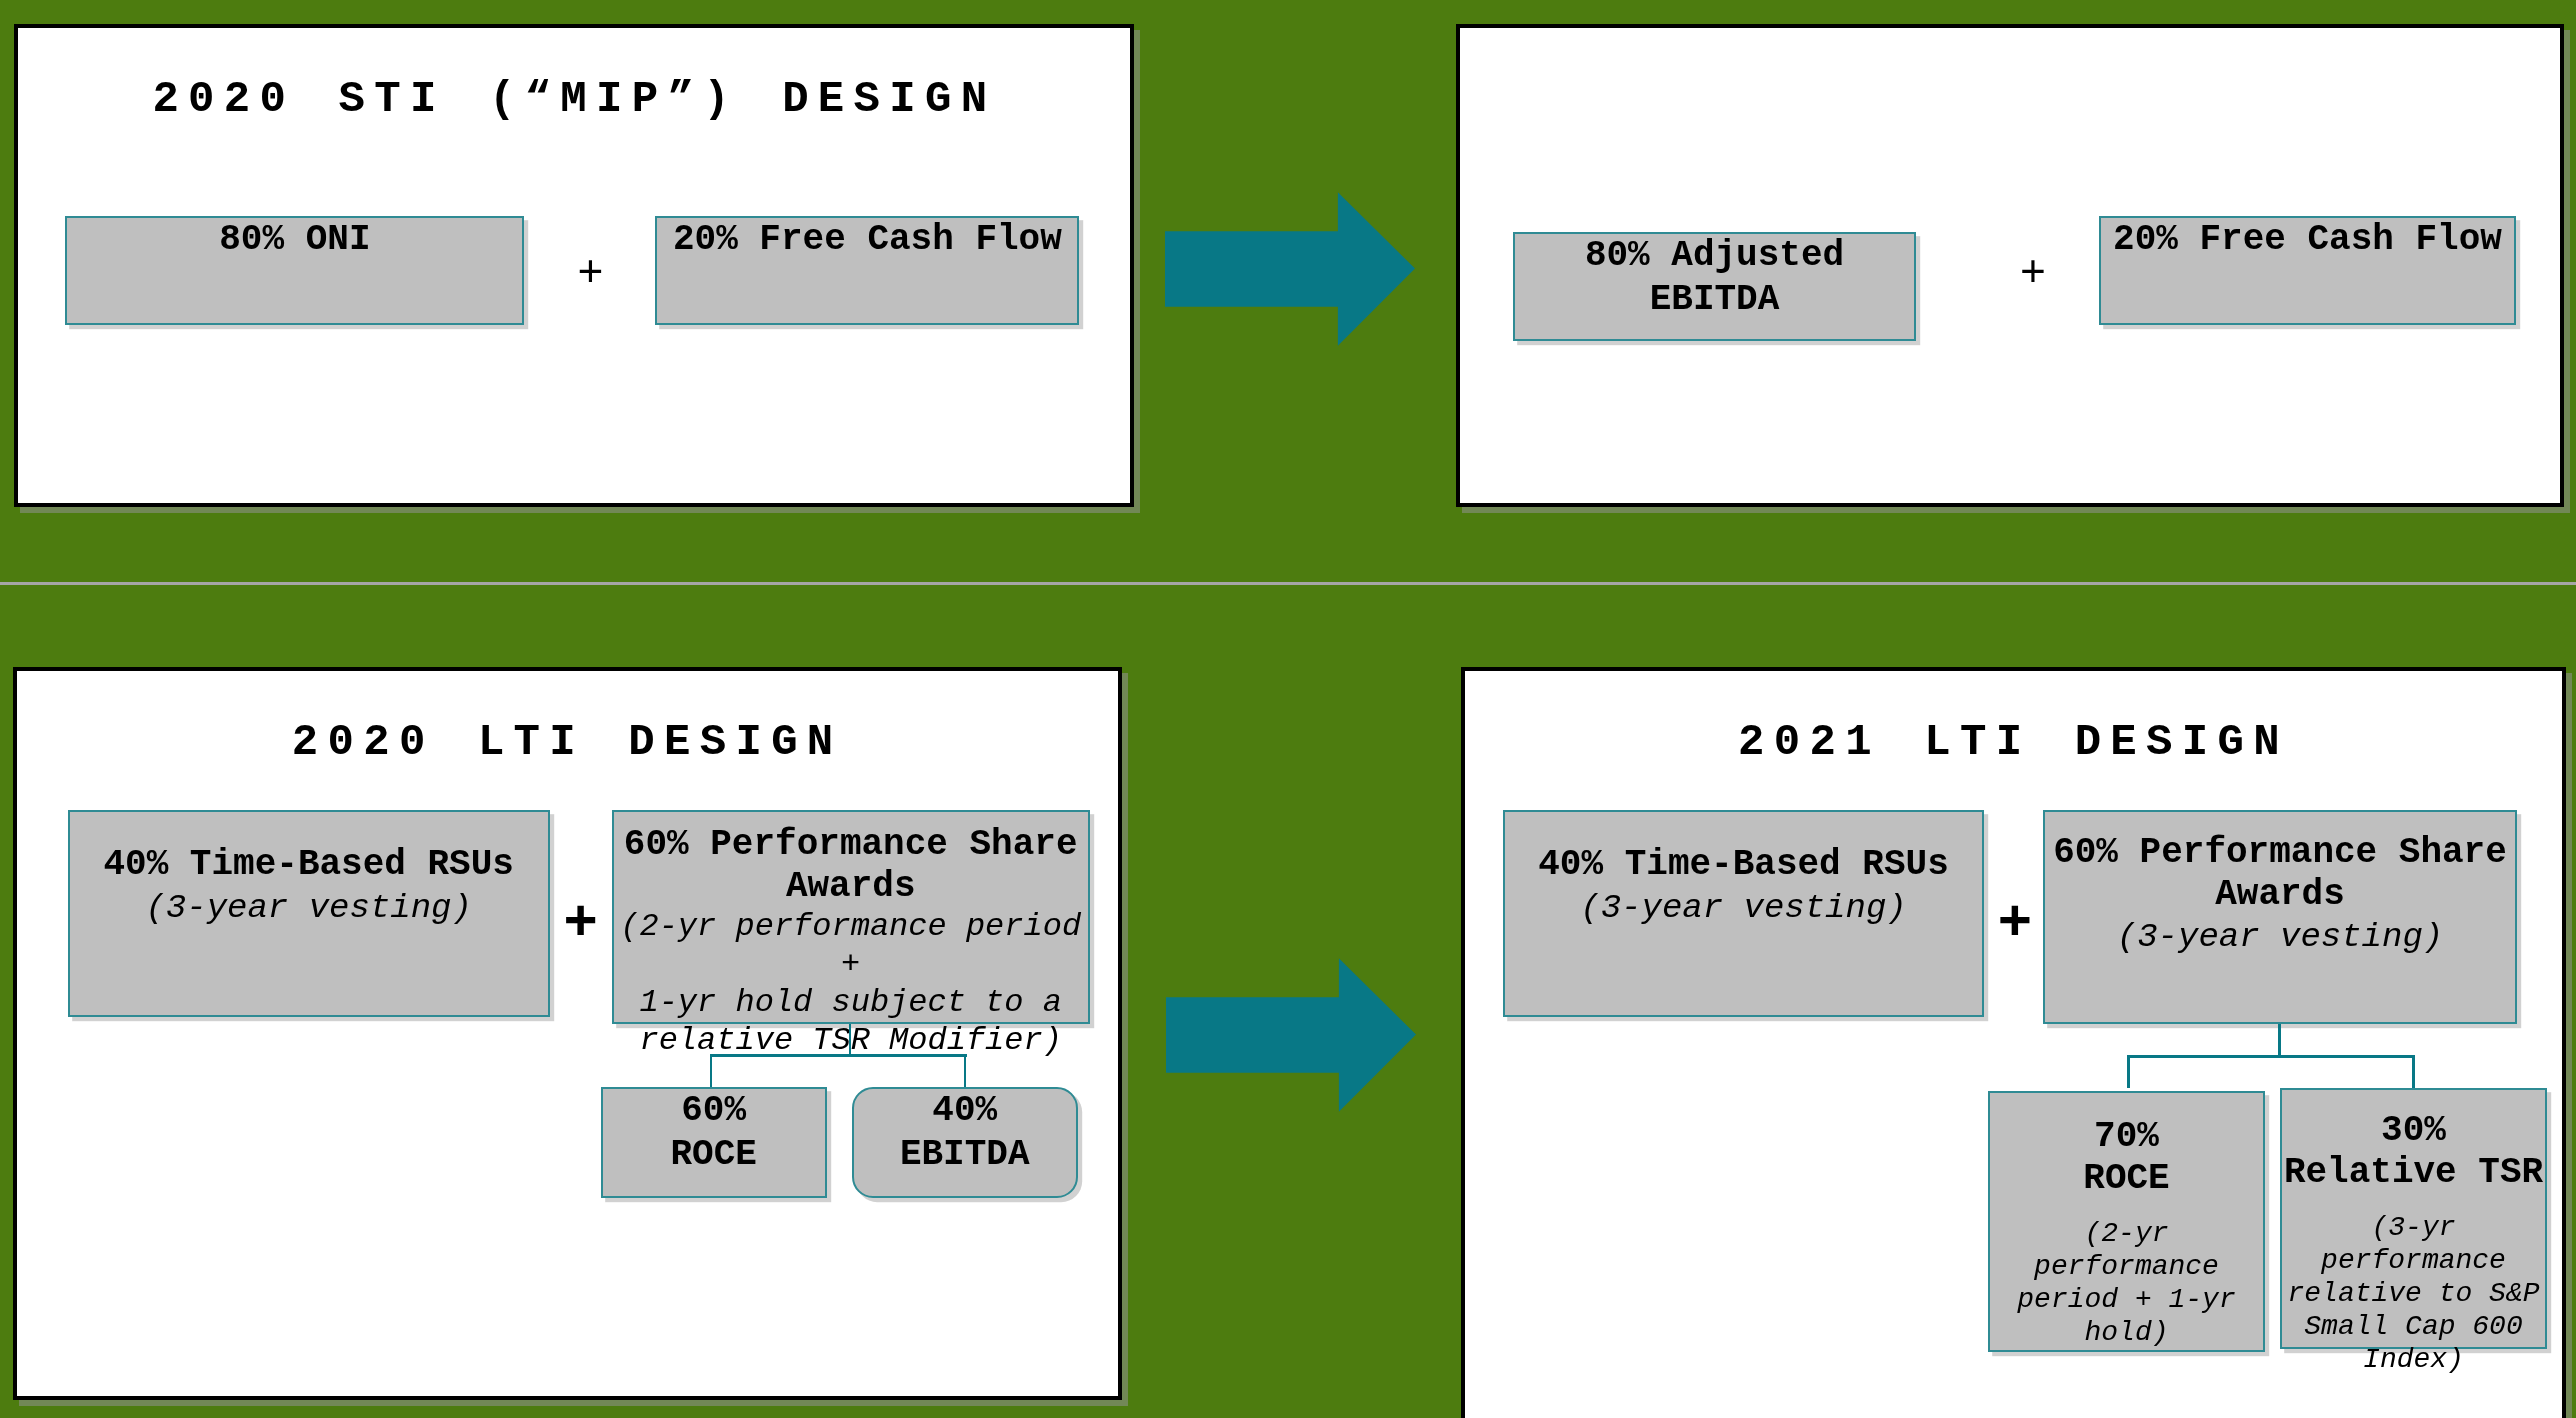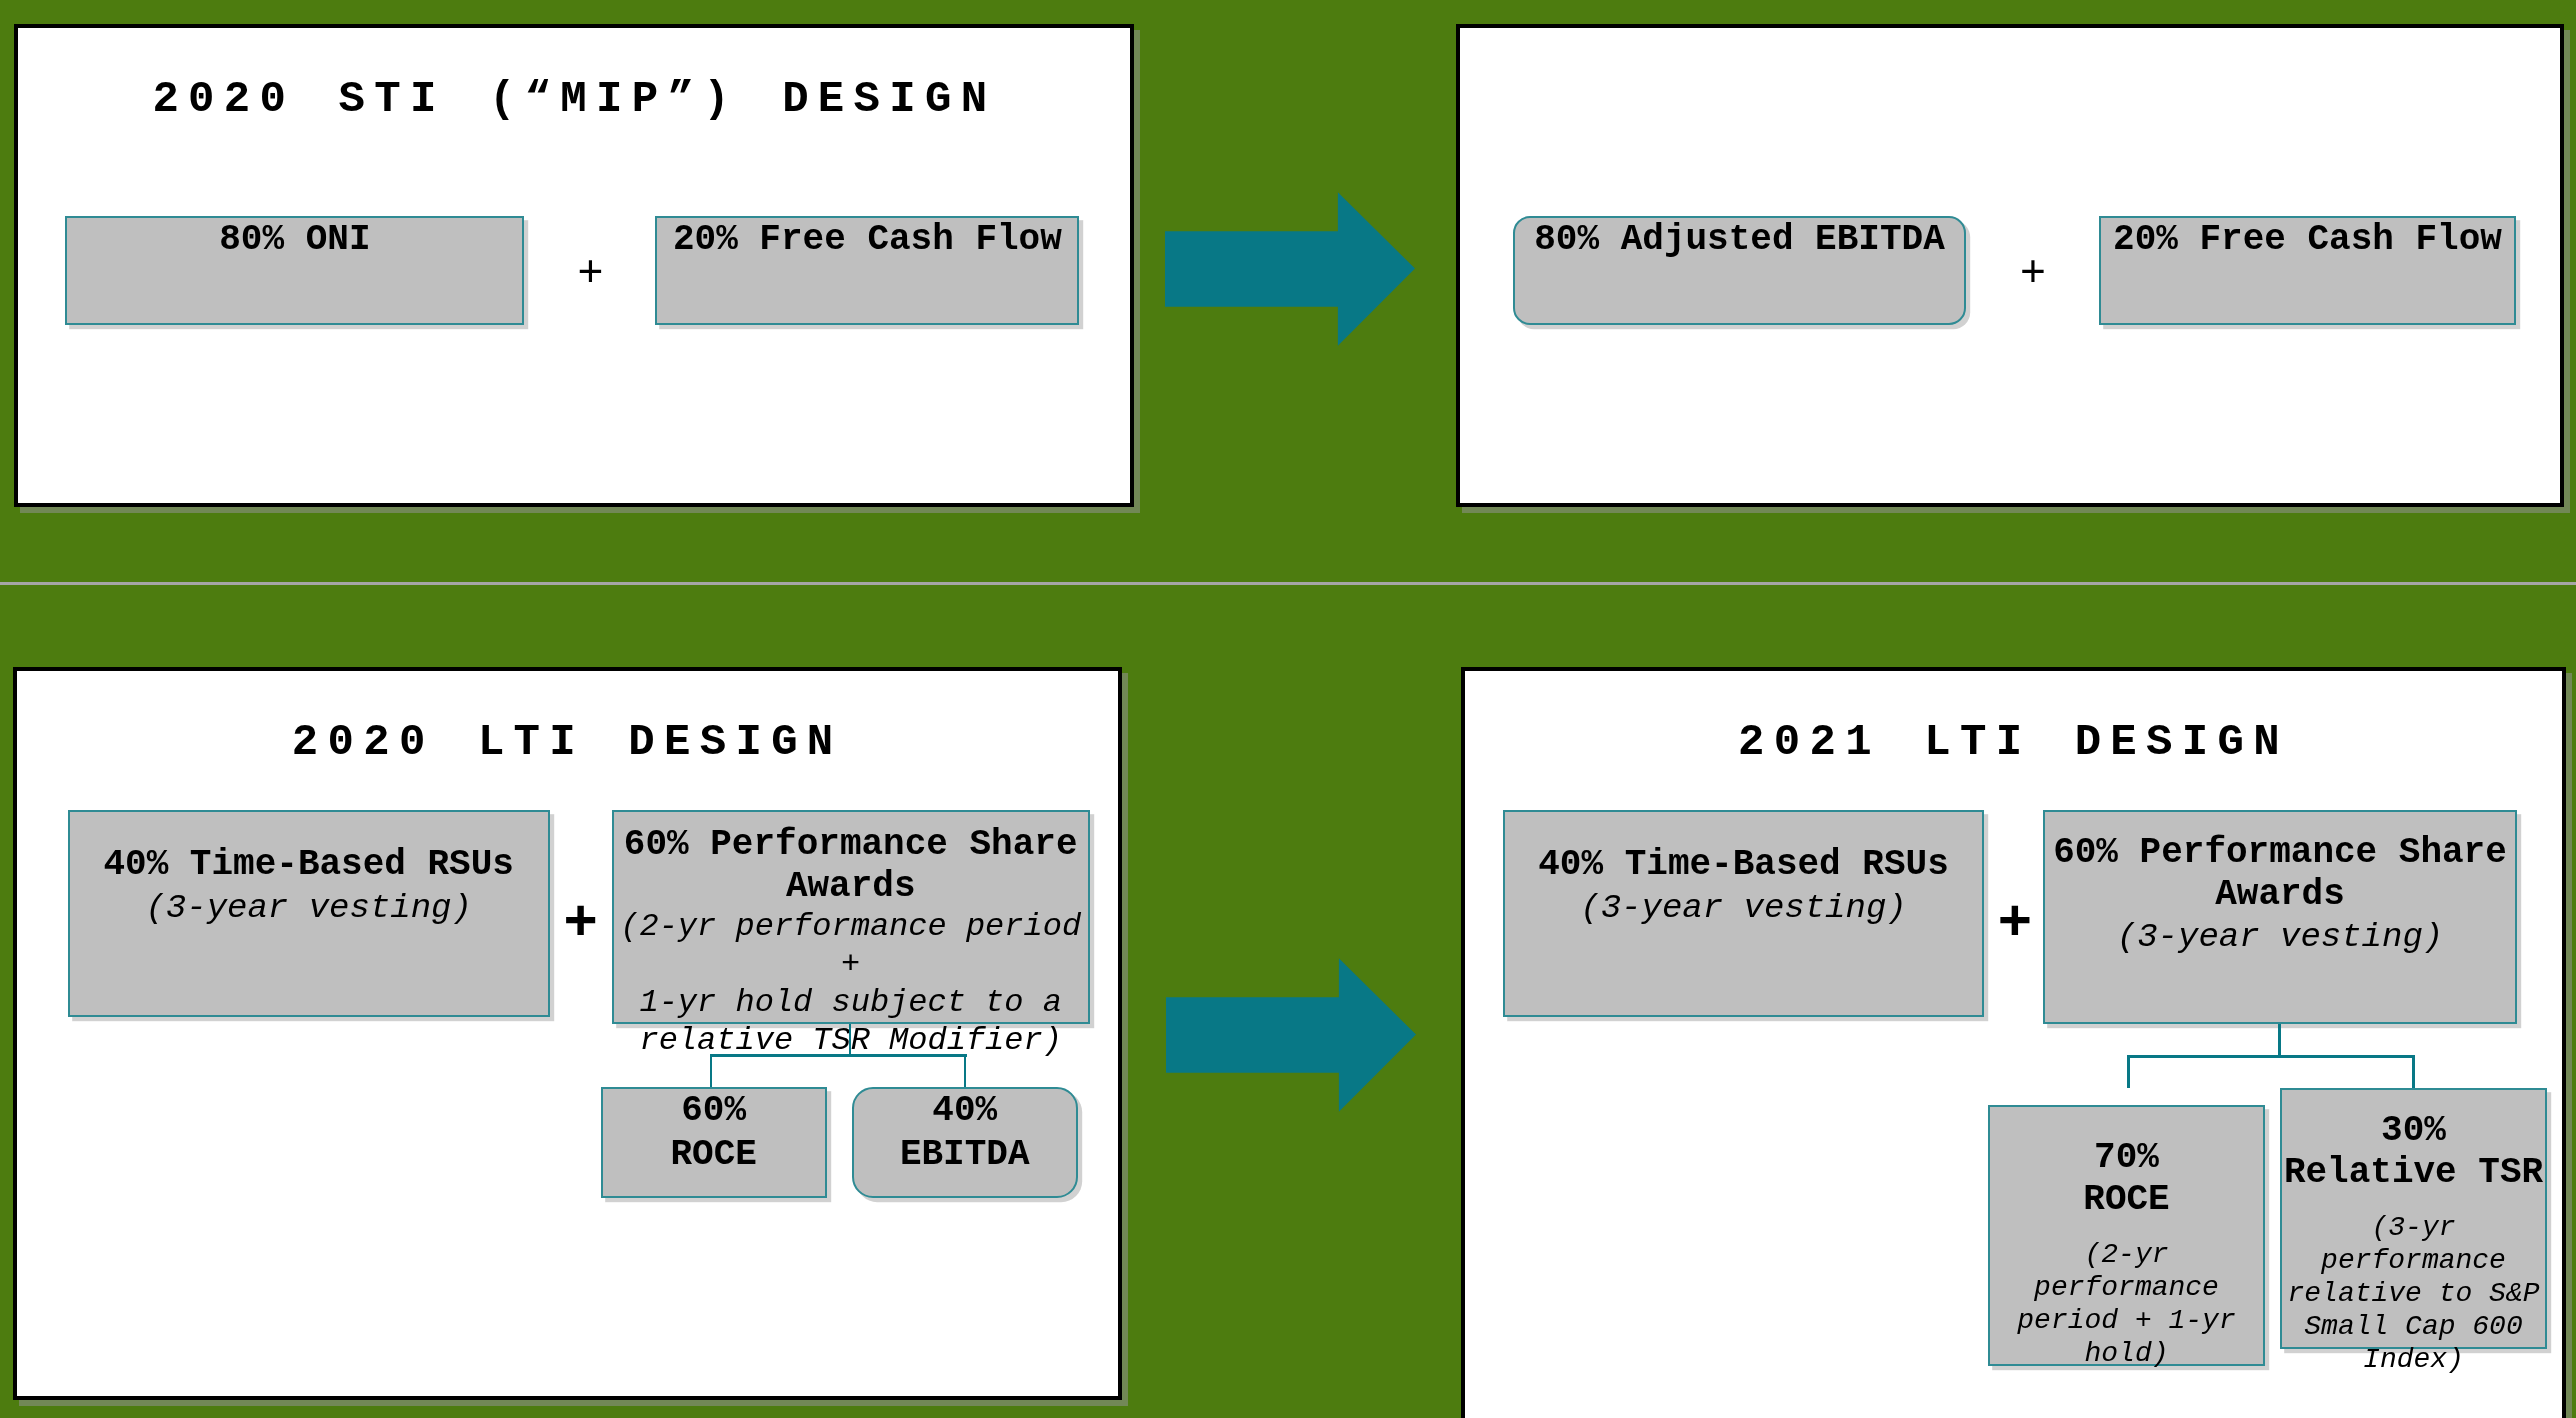--- a/index.html
+++ b/index.html
@@ -65,21 +65,21 @@
     </div>
   </div>
 
   <div class="arrow" style="left:1165px;top:192px;width:250px;height:154px;">
     <svg width="250" height="154" viewBox="0 0 295 181" aria-hidden="true">
       <polygon points="0,46 204,46 204,0 295,90 204,181 204,135 0,135"></polygon>
     </svg>
   </div>
 
   <div class="panel" style="left:1456px;top:24px;width:1108px;height:483px;">
-    <div class="gbox vcenter" style="left:53px;top:188px;width:453px;height:109px;border-radius:17px;">
+    <div class="gbox vcenter" style="left:53px;top:204px;width:403px;height:109px;">
       <span class="bold-line">80% Adjusted EBITDA</span>
     </div>
     <span class="plus" style="left:573px;top:246px;">+</span>
     <div class="gbox vcenter" style="left:639px;top:188px;width:417px;height:109px;">
       <span class="bold-line">20% Free Cash Flow</span>
     </div>
   </div>
 
   <div class="divider" style="left:0;top:582px;width:2576px;height:3.4px;"></div>
 
@@ -136,21 +136,21 @@
       <span class="bold-line tight">60% Performance Share
 Awards</span>
       <span class="italic-line">(3-year vesting)</span>
     </div>
 
     <div class="connector" style="left:813px;top:353px;width:2.5px;height:31px;"></div>
     <div class="connector" style="left:662px;top:384px;width:287px;height:2.5px;"></div>
     <div class="connector" style="left:662px;top:384px;width:2.5px;height:33px;"></div>
     <div class="connector" style="left:947px;top:384px;width:2.5px;height:33px;"></div>
 
-    <div class="gbox" style="left:523px;top:434px;width:277px;height:261px;padding-top:30px;">
+    <div class="gbox" style="left:523px;top:420px;width:277px;height:261px;padding-top:23px;">
       <span class="bold-line tight">70%
 ROCE</span>
       <span class="gap-sm"></span>
       <span class="italic-xs">(2-yr performance
 period + 1-yr
 hold)</span>
     </div>
     <div class="gbox" style="left:815px;top:417px;width:267px;height:261px;padding-top:20.4px;">
       <span class="bold-line tight">30%
 Relative TSR</span>

